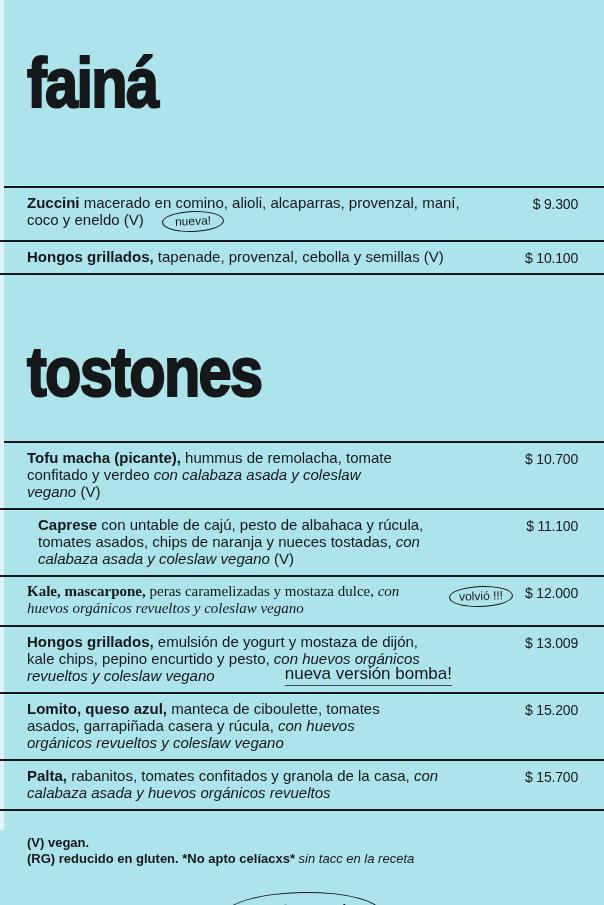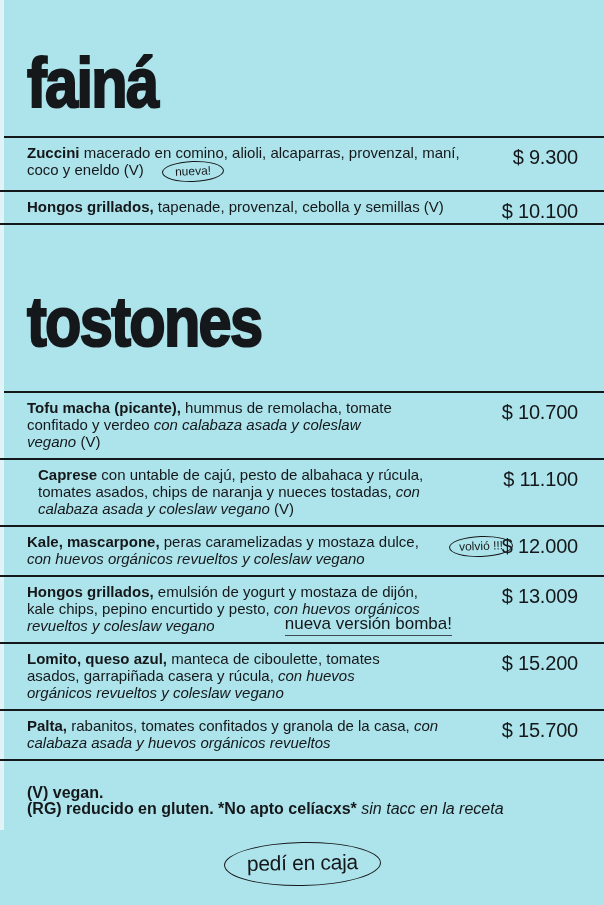--- a/index.html
+++ b/index.html
@@ -11,21 +11,21 @@
     font-family: "Liberation Sans", sans-serif;
     position: relative;
     overflow: hidden;
   }
   .edge-strip {
     position: absolute; left: 0; top: 0;
     width: 4px; height: 830px;
     background: #e0f3f6;
   }
   .section-header { padding-left: 27px; }
-  #faina-header    { height: 136px; padding-top: 48px; }
+  #faina-header    { height: 186px; padding-top: 48px; }
   #tostones-header { height: 166px; padding-top: 62px; }
   .section-title {
     display: inline-block;
     font-size: 70px;
     line-height: 1.0;
     font-weight: bold;
     letter-spacing: -2px;
     -webkit-text-stroke: 2.2px #15181b;
     transform: scaleX(0.85);
     transform-origin: left center;
@@ -40,21 +40,21 @@
   .desc {
     font-size: 15px;
     line-height: 17px;
     max-width: 460px;
   }
   .item-name { font-weight: bold; }
   .item-italic { font-style: italic; }
   .price {
     position: absolute;
     top: 8px; right: 26px;
-    font-size: 20px;
+    font-size: 14px;
     letter-spacing: -0.2px;
     white-space: nowrap;
   }
   .badge {
     border: 1.5px solid #15181b;
     border-radius: 50%;
     font-size: 12px;
     line-height: 1;
     white-space: nowrap;
     color: #15181b;
@@ -76,27 +76,27 @@
     right: 152px; bottom: 6px;
     font-size: 17px;
     border-bottom: 1.5px solid #3d4a50;
     padding-bottom: 1px;
     white-space: nowrap;
   }
   
   #faina-rows    .menu-row:nth-child(1) .desc { max-width: 460px; }
   #tostones-rows .menu-row:nth-child(1) .desc { max-width: 385px; }
   #tostones-rows .menu-row:nth-child(2) .desc { max-width: 430px; margin-left: 11px; }
-  #tostones-rows .menu-row:nth-child(3) .desc { max-width: 395px; }
+  #tostones-rows .menu-row:nth-child(3) .desc { max-width: 395px; font-family: Liberation Serif, serif; }
   #tostones-rows .menu-row:nth-child(4) .desc { max-width: 405px; }
   #tostones-rows .menu-row:nth-child(5) .desc { max-width: 370px; }
   #tostones-rows .menu-row:nth-child(6) .desc { max-width: 415px; }
 
   .footer { padding: 24px 27px 0; }
-  .legend { font-size: 16px; line-height: 15.5px; font-weight: bold; }
+  .legend { font-size: 13px; line-height: 15.5px; font-weight: bold; }
   .legend .legend-italic { font-weight: normal; font-style: italic; }
   .cta-wrap { text-align: center; margin-top: 26px; }
   .cta {
     display: inline-block;
     border: 1.6px solid #15181b;
     border-radius: 50%;
     padding: 8px 22px 10px;
     font-size: 21px;
     letter-spacing: -0.3px;
     transform: rotate(-1deg);

